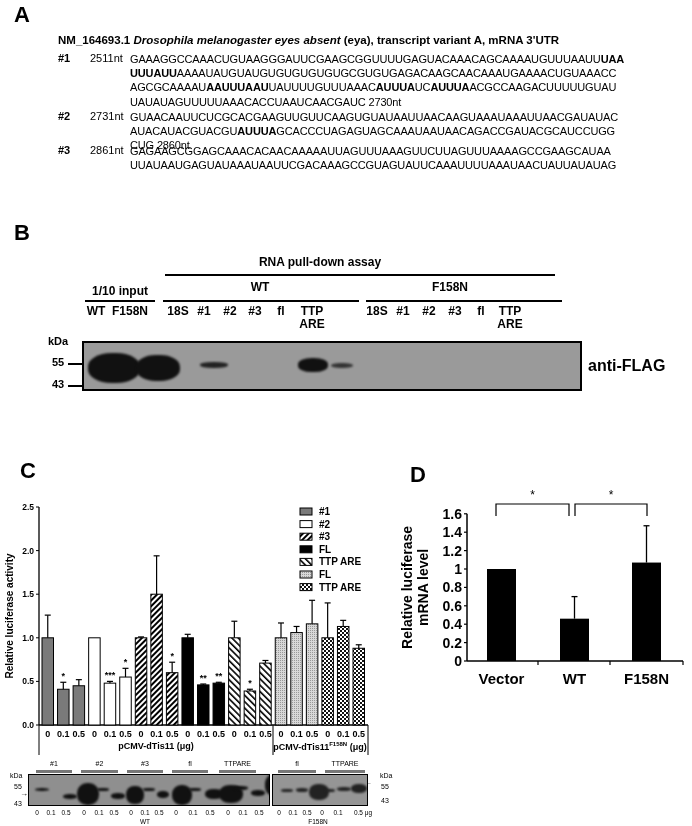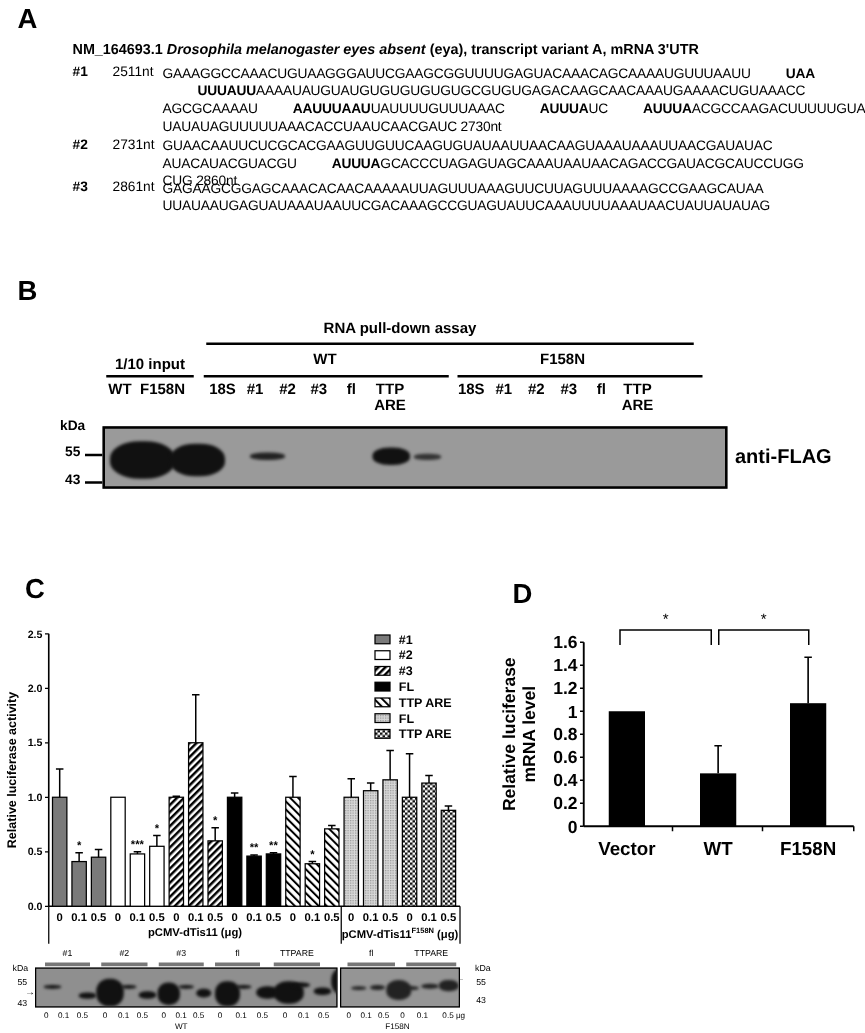--- a/index.html
+++ b/index.html
@@ -4,21 +4,21 @@
 <style>
   html,body{margin:0;padding:0;background:#fff;}
   body{width:692px;height:826px;position:relative;overflow:hidden;font-family:"Liberation Sans",sans-serif;color:#000;}
   .abs{position:absolute;}
   .panel-letter{position:absolute;font-size:22px;font-weight:bold;font-family:"Liberation Sans",sans-serif;}
   .seq-title{position:absolute;left:58px;top:34px;font-size:11.5px;font-weight:bold;white-space:nowrap;}
   .seq-title i{}
   .seq-id{position:absolute;font-size:11px;font-weight:bold;}
   .seq-nt{position:absolute;font-size:11px;}
   .seq-lines{position:absolute;left:130px;font-size:11px;line-height:14.2px;white-space:pre;letter-spacing:-0.15px;}
-  .seq-lines b{font-weight:bold;padding-left:28px;}
+  .seq-lines b{font-weight:bold;}
   .blot-lbl{position:absolute;font-size:12px;font-weight:bold;white-space:nowrap;text-align:center;}
   .hline{position:absolute;height:1.5px;background:#000;}
   .blot{position:absolute;background:#9a9a9a;border:2px solid #000;box-sizing:border-box;overflow:hidden;}
   .band{position:absolute;background:#111;border-radius:45%;filter:blur(1.2px);}
   .tick{position:absolute;background:#000;}
   svg text{font-family:"Liberation Sans",sans-serif;}
 </style>
 </head>
 <body>
 

